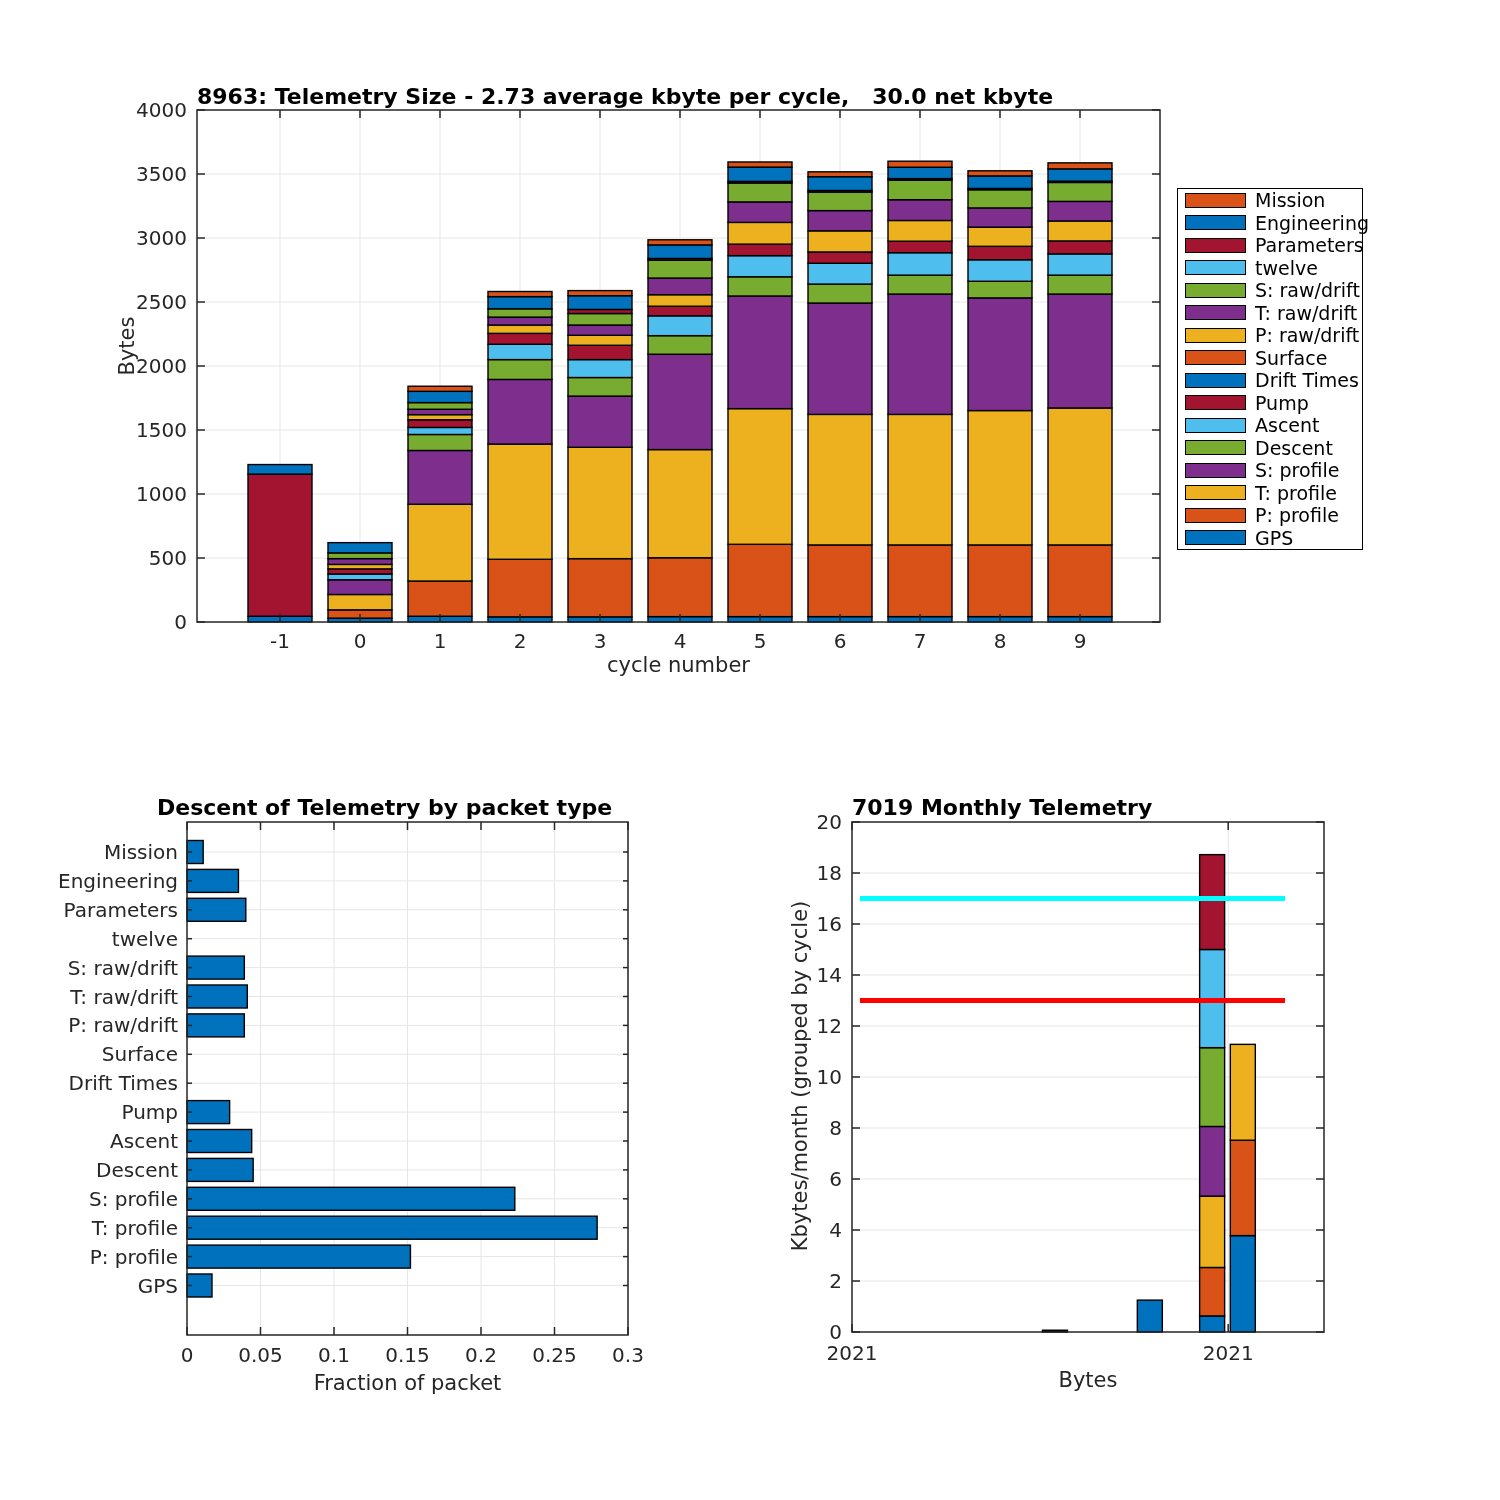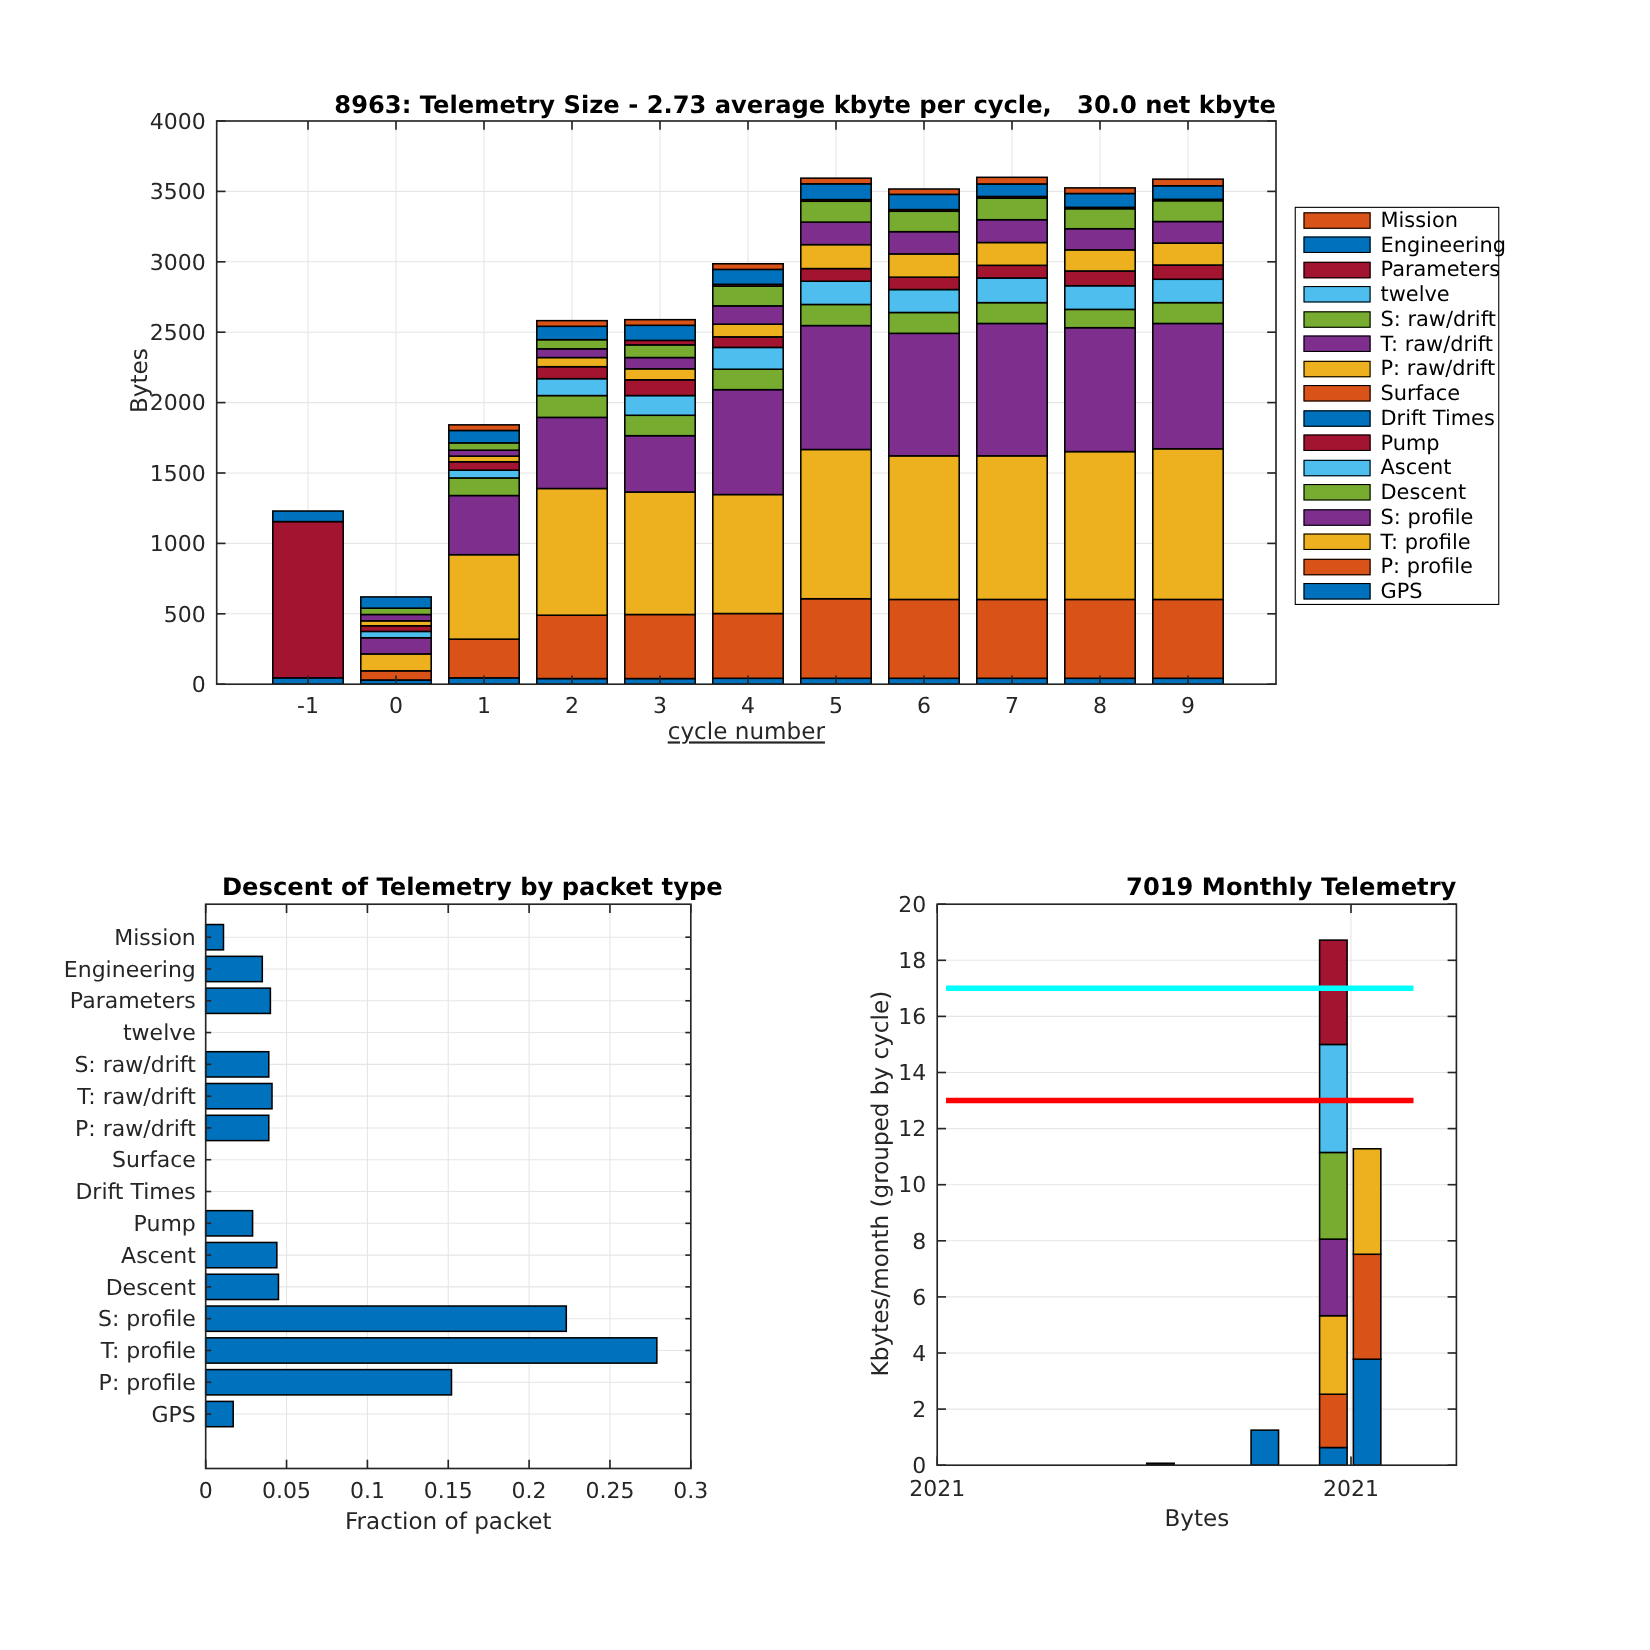--- a/index.html
+++ b/index.html
@@ -2,21 +2,21 @@
 <html><head>
 <meta charset="utf-8">
 <style>
   html,body{margin:0;padding:0;}
   body{
     width:1500px;height:1500px;position:relative;background:#ffffff;
     font-family:"DejaVu Sans",sans-serif;overflow:hidden;
   }
   #chart-canvas{position:absolute;left:0;top:0;}
   .overlay{position:absolute;color:#262626;}
-  .chart-title{font-weight:bold;color:#000000;font-size:22px;text-align:right;white-space:pre;}
+  .chart-title{font-weight:bold;color:#000000;font-size:22px;text-align:left;white-space:pre;}
   .axis-label{font-size:21px;text-align:center;color:#262626;}
   .rot{transform:rotate(-90deg);}
   #legend-box{
     position:absolute;left:1177px;top:188px;width:186px;height:362px;
     border:1px solid #000;background:#fff;box-sizing:border-box;
     display:flex;flex-direction:column;justify-content:center;padding-left:7px;
   }
   .legend-row{display:flex;align-items:center;height:22.6px;}
   .legend-swatch{width:61px;height:15px;border:1px solid #000;box-sizing:border-box;flex:0 0 auto;}
   .legend-label{font-size:19px;color:#000;margin-left:9px;white-space:nowrap;}
@@ -399,21 +399,21 @@
     <line x1="852" y1="1324" x2="852" y2="1332" stroke="#262626" stroke-width="1.5"></line>
     <line x1="852" y1="822" x2="852" y2="830" stroke="#262626" stroke-width="1.5"></line>
     <text x="852" y="1360" text-anchor="middle" font-size="20" font-family="&quot;DejaVu Sans&quot;,sans-serif" fill="#262626">2021</text>
     <line x1="1228.184" y1="1324" x2="1228.184" y2="1332" stroke="#262626" stroke-width="1.5"></line>
     <line x1="1228.184" y1="822" x2="1228.184" y2="830" stroke="#262626" stroke-width="1.5"></line>
     <text x="1228.184" y="1360" text-anchor="middle" font-size="20" font-family="&quot;DejaVu Sans&quot;,sans-serif" fill="#262626">2021</text>
   </svg>
 
 <div class="overlay chart-title" style="left:197px;top:84px;width:963px;">8963: Telemetry Size - 2.73 average kbyte per cycle,   30.0 net kbyte</div>
 <div class="overlay axis-label rot" style="left:-73px;top:334px;width:400px;">Bytes</div>
-<div class="overlay axis-label" style="left:197px;top:653px;width:963px;text-decoration:underline;">cycle number</div>
+<div class="overlay axis-label" style="left:197px;top:653px;width:963px;">cycle number</div>
 
 <div class="overlay chart-title" style="left:157px;top:795px;width:500px;">Descent of Telemetry by packet type</div>
 <div class="overlay axis-label" style="left:187px;top:1371px;width:441px;">Fraction of packet</div>
 
 <div class="overlay chart-title" style="left:852px;top:795px;width:472px;">7019 Monthly Telemetry</div>
 <div class="overlay axis-label rot" style="left:550px;top:1064px;width:500px;">Kbytes/month (grouped by cycle)</div>
 <div class="overlay axis-label" style="left:852px;top:1368px;width:472px;">Bytes</div>
 
 <div id="legend-box">
     <div class="legend-row">

